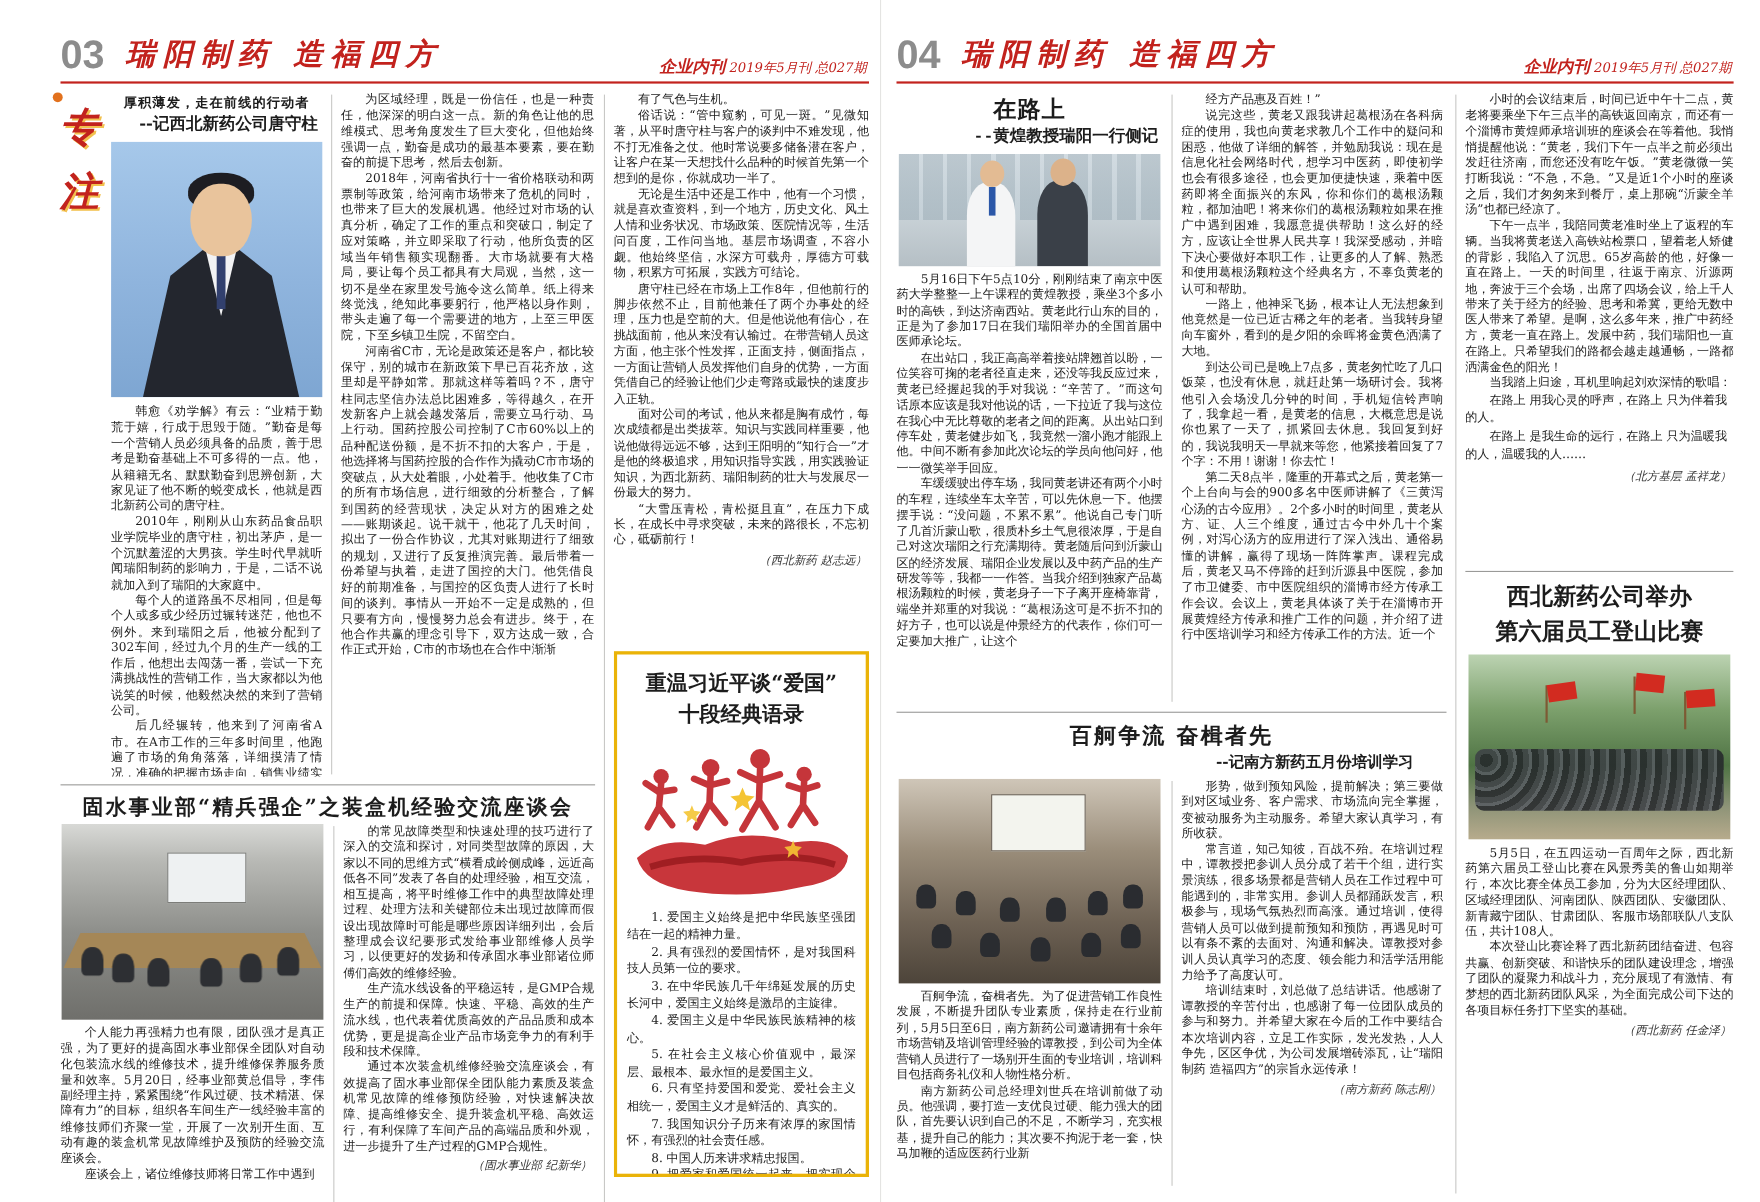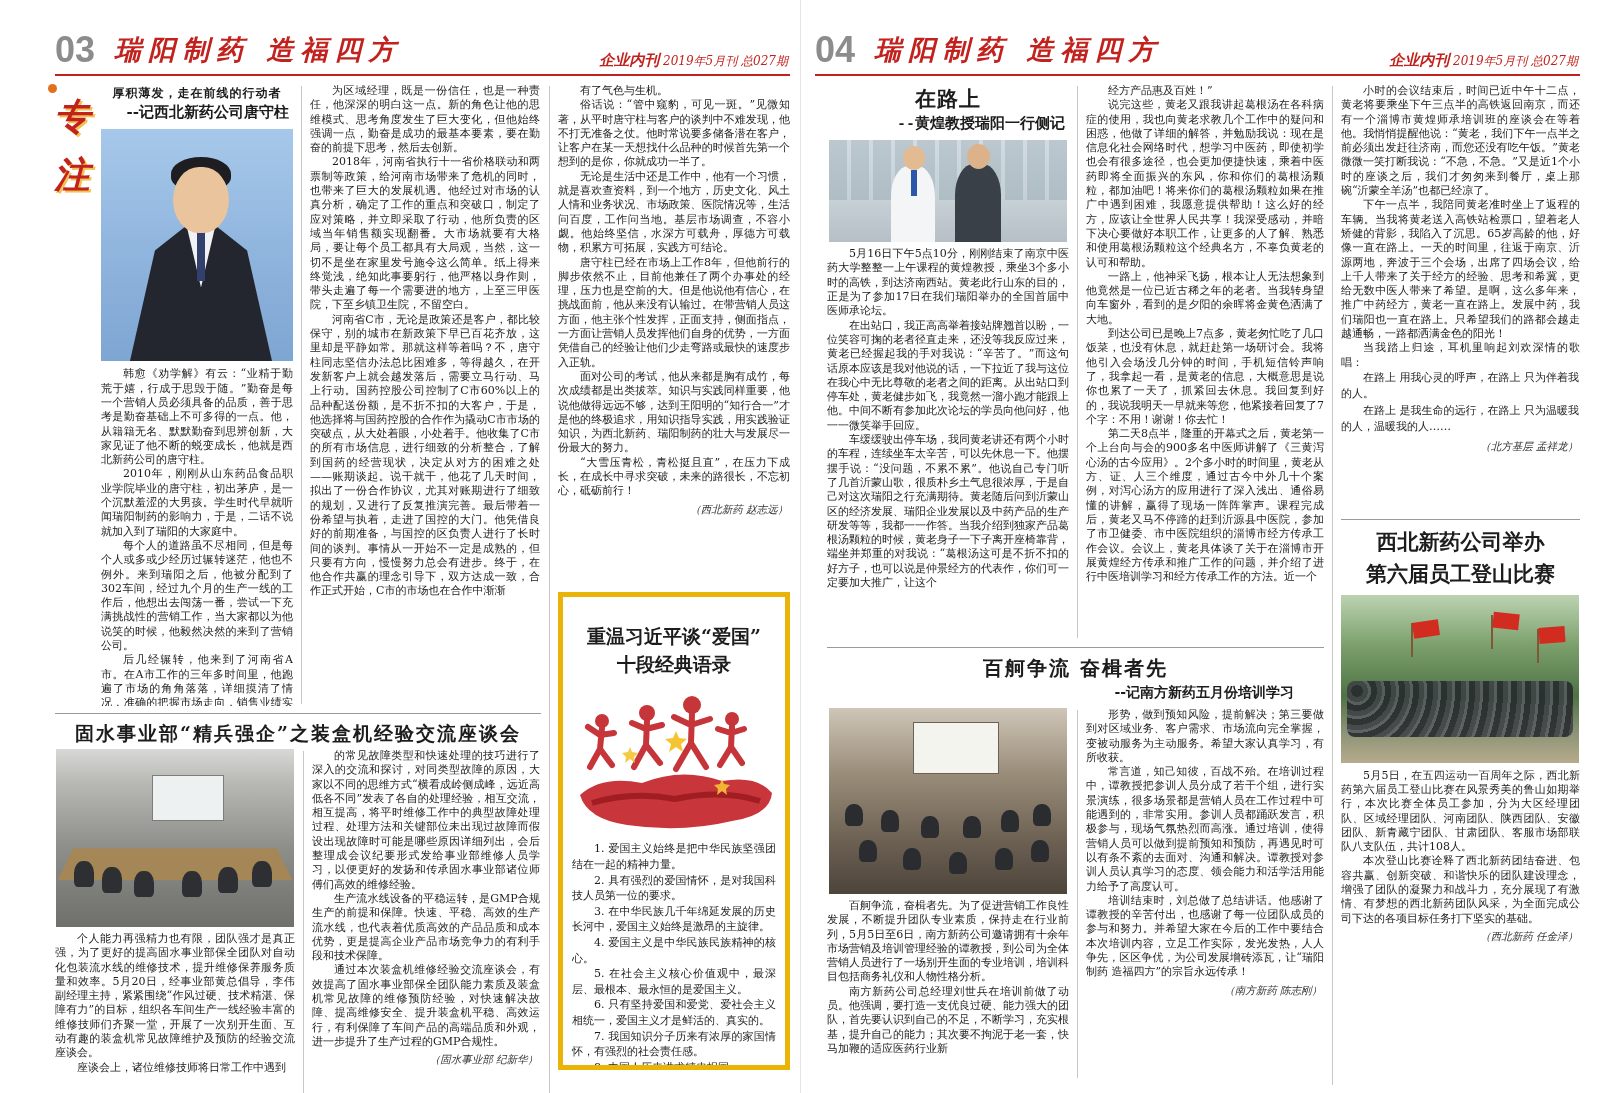--- a/index.html
+++ b/index.html
@@ -52,21 +52,21 @@
   .ph-two-men .h2{position:absolute;left:138px;top:4px;width:23px;height:25px;border-radius:50%;background:#dcb28a;}
   .ph-two-men .lan{position:absolute;left:82px;top:30px;width:6px;height:26px;background:#2b57a8;}
   .ph-class{width:238px;height:186px;background:linear-gradient(180deg,#cfc6b8 0%,#9a8d7a 35%,#6e6254 70%,#4d443a 100%);}
   .ph-class .scr{position:absolute;left:84px;top:14px;width:84px;height:50px;background:#f3f4ee;border:1px solid #6c6156;}
   .ph-class .crowd i{position:absolute;width:18px;height:22px;border-radius:45% 45% 25% 25%;background:#2a2c30;}
   .ph-hike{width:238px;height:168px;background:linear-gradient(180deg,#bcd3b2 0%,#7ca06c 30%,#4f7344 60%,#8d9377 82%,#b7ab8c 100%);}
   .ph-hike .flag{position:absolute;width:26px;height:16px;background:#d22b20;}
   .ph-hike .pole{position:absolute;width:2px;height:34px;background:#7d5a34;}
   .ph-hike .crowd{position:absolute;left:6px;top:86px;width:226px;height:56px;background:repeating-radial-gradient(circle at 10px 10px,#23252a 0 6px,#3c3f45 6px 11px,#565a61 11px 14px);border-radius:8px;opacity:.85;}
   
-  .boxart{border:5px solid #eab308;padding:25px 9px;box-sizing:border-box;}
+  .boxart{border:3px solid #eab308;padding:12px 9px;box-sizing:border-box;}
   .box-t{font-size:19px;font-weight:bold;text-align:center;line-height:1.35;margin:2px 0 6px;}
   .quote-item{margin:0;font-size:11px;line-height:1.42;text-align:justify;text-indent:2em;}
   .illus{display:block;margin:2px auto 8px;}
 </style>
 </head>
 <body>
 
 <div class="spread">
 
   <div class="page page-left">
@@ -195,21 +195,21 @@
       <span class="pg-no">04</span>
       <span class="pg-slogan">瑞阳制药  造福四方</span>
       <span class="pg-issue">
         <b>企业内刊</b>
         <span>2019年5月刊</span>
         <span>总027期</span>
       </span>
     </div>
 
     <div class="cols">
-      <div style="width:500px;margin-left:12px;">
+      <div style="width:500px;">
         <div class="cols" style="height:556px;overflow:hidden;">
           <div class="col" style="width:242px;">
             <h1 class="t-main" style="font-size:21px;">在路上</h1>
             <div class="t-sub" style="font-family:Liberation Mono, monospace;">--黄煌教授瑞阳一行侧记</div>
             <div class="photo ph-two-men">
               <i class="bldg"></i>
               <i class="m1"></i>
               <i class="lan"></i>
               <i class="m2"></i>
               <i class="h1"></i>

